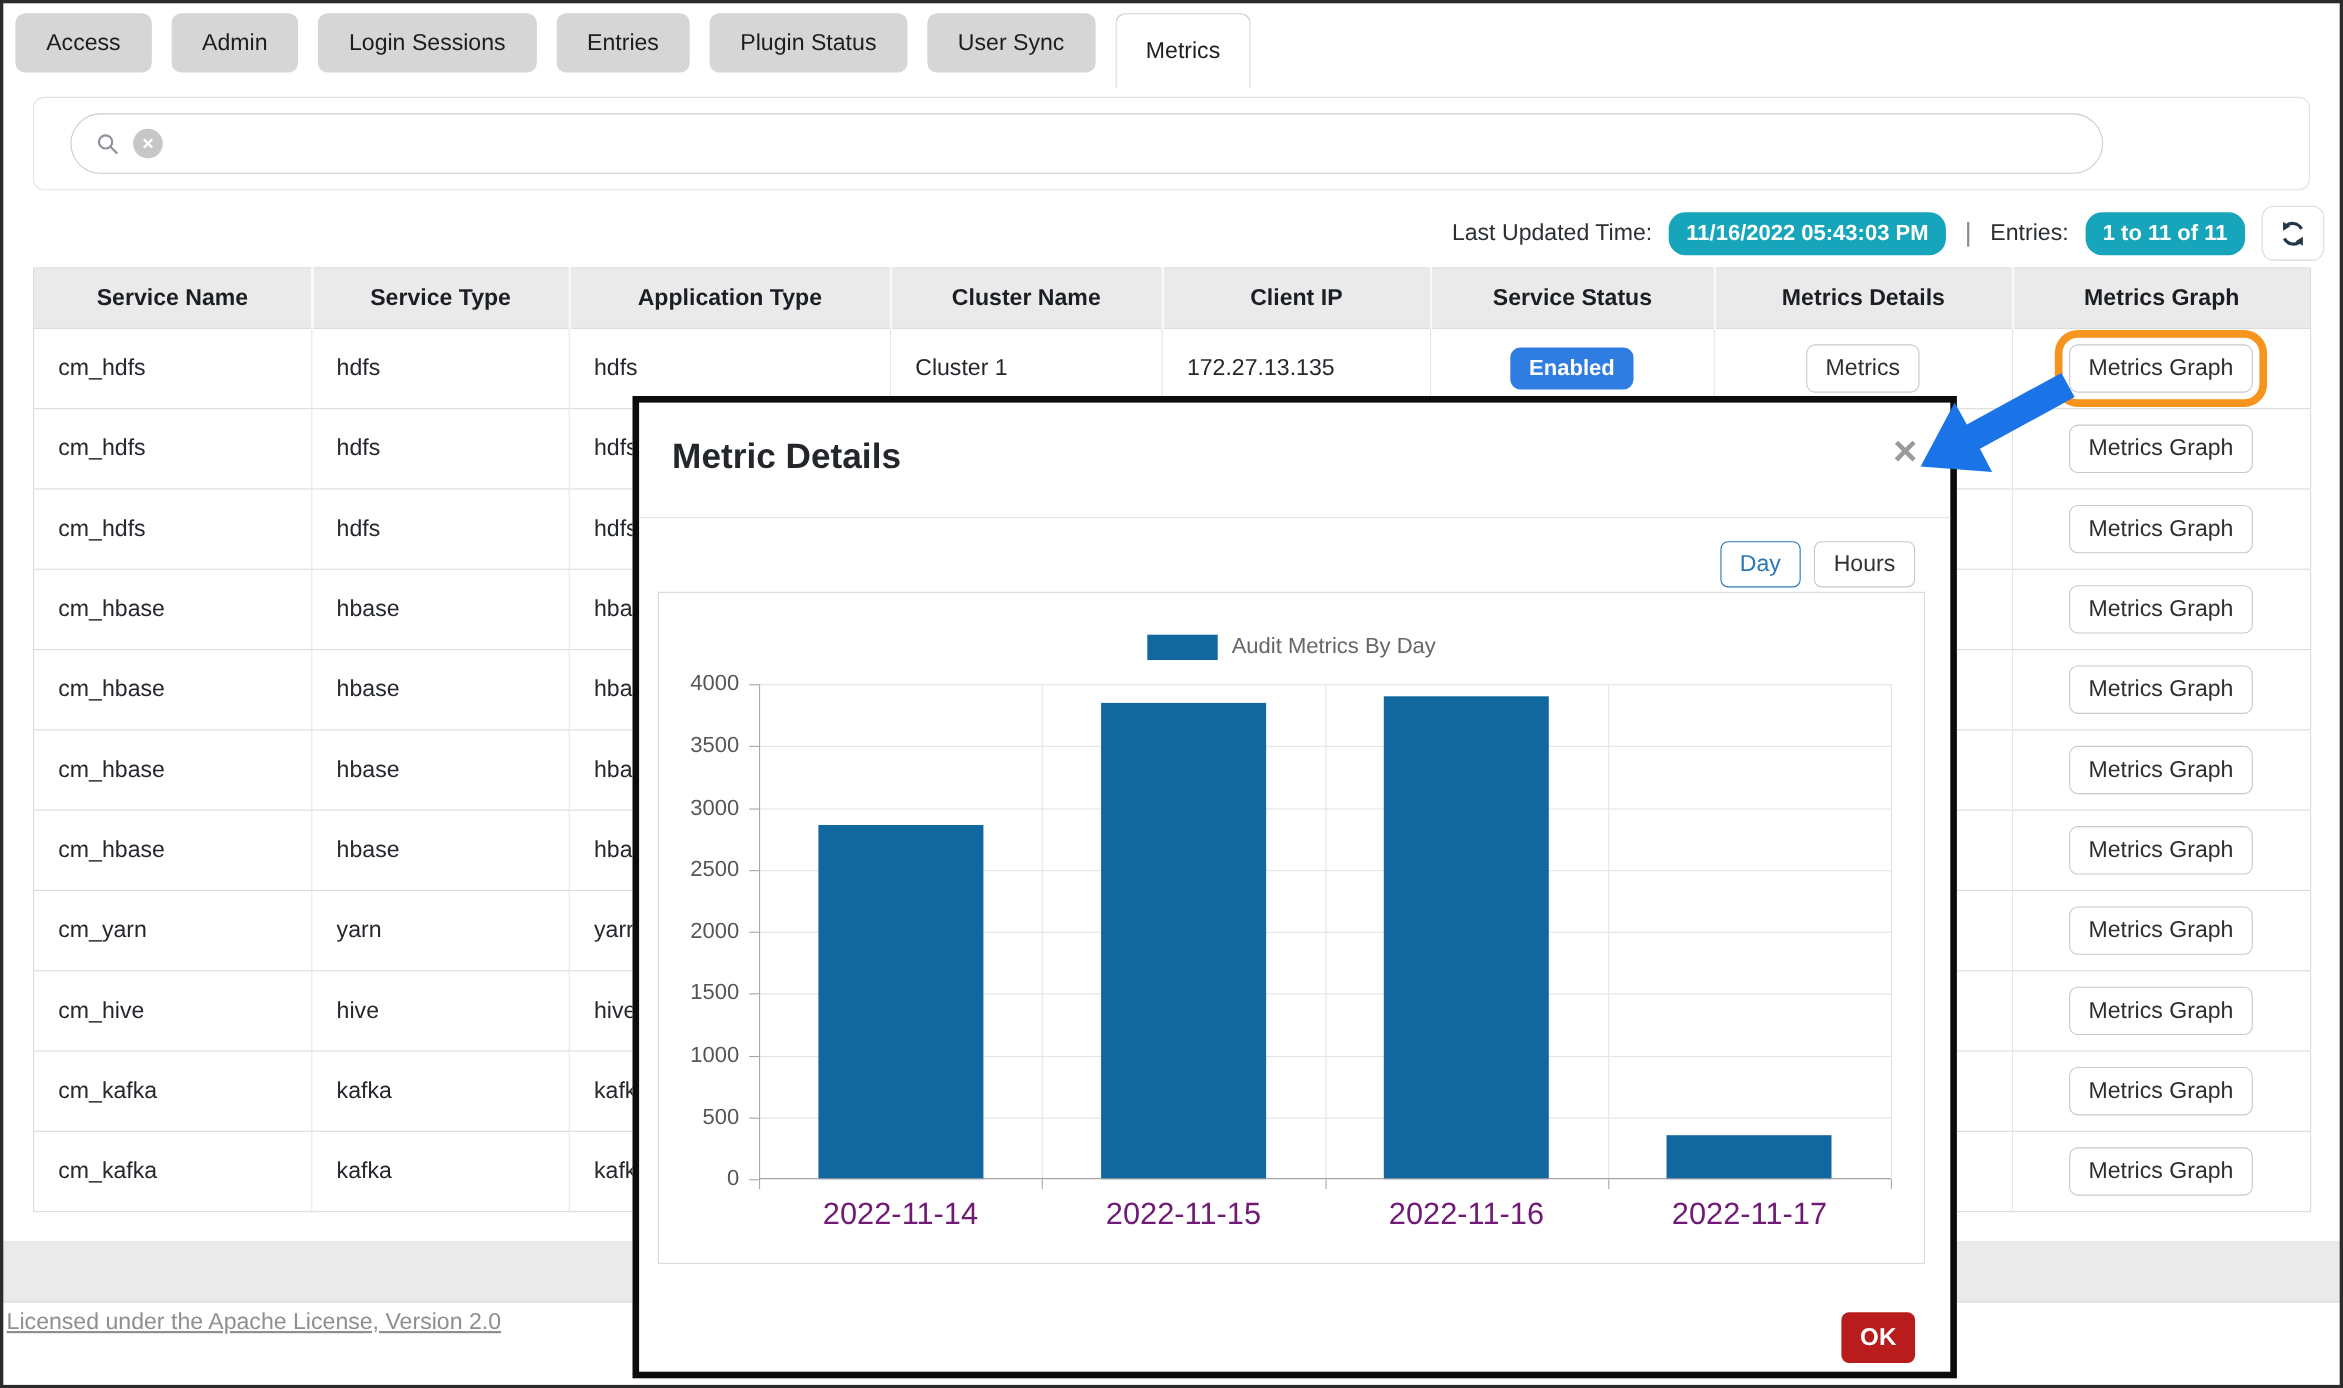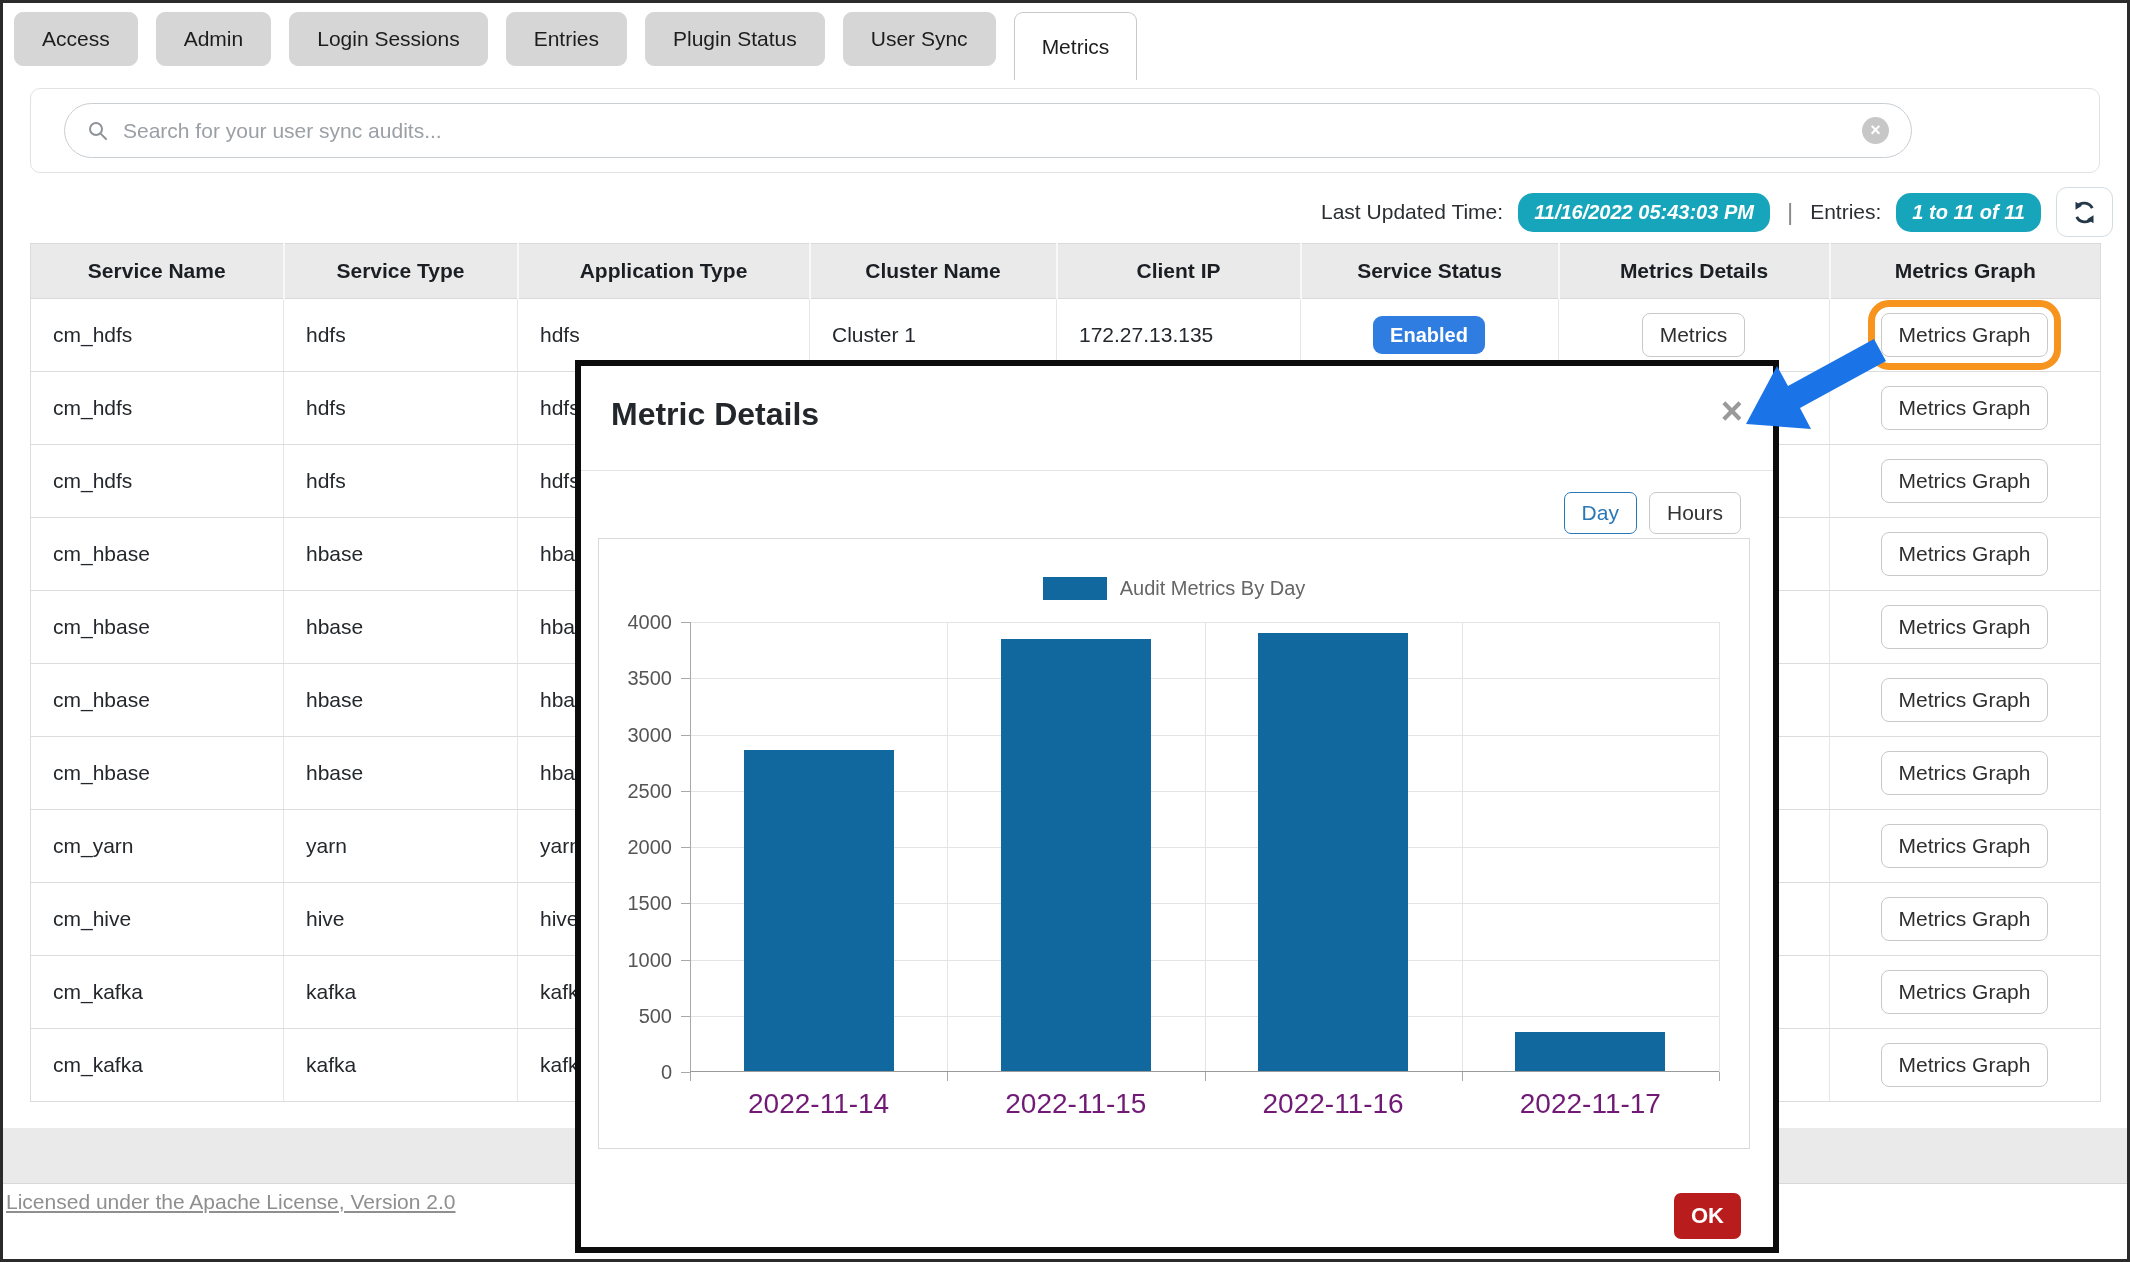--- a/index.html
+++ b/index.html
@@ -21,21 +21,21 @@
        border-radius:28px;display:flex;align-items:center;padding:0 22px;box-sizing:border-box;gap:12px;}
   .search-pill input{flex:1;border:none;outline:none;font-size:21px;color:#444;background:transparent;
        font-family:"Liberation Sans", sans-serif;}
   .search-pill input::placeholder{color:#9aa0a6;}
   .clear-btn{width:27px;height:27px;border-radius:50%;background:#c7c7c7;color:#fff;display:flex;
        align-items:center;justify-content:center;font-size:18px;font-weight:bold;cursor:pointer;flex:0 0 auto;}
 
   
   .status-row{position:absolute;top:187px;right:17px;display:flex;align-items:center;gap:15px;
        font-size:21px;color:#2b2f33;z-index:1;}
-  .badge-teal{background:#17a5bc;color:#fff;font-weight:bold;font-size:20px;padding:8px 16px;border-radius:15px;font-style:italic;}
+  .badge-teal{background:#17a5bc;color:#fff;font-weight:bold;font-size:20px;padding:8px 16px;border-radius:15px;}
   .sep{color:#8a8a8a;font-size:24px;padding:0 2px;}
   .refresh-btn{width:55px;height:48px;border:1px solid #d3dde3;border-radius:11px;background:#fff;
        display:flex;align-items:center;justify-content:center;cursor:pointer;}
 
   
   table.data-table{position:absolute;left:30px;top:243px;width:2070px;border-collapse:collapse;
        table-layout:fixed;font-size:21px;color:#24282c;background:#fff;z-index:1;
        border-left:1px solid #dcdcdc;border-right:1px solid #dcdcdc;}
   .data-table th{background:#eaeaea;font-weight:bold;height:52px;text-align:center;color:#1b1f24;
        border-left:2px solid #f8f8f8;border-top:1px solid #d9d9d9;border-bottom:1px solid #d9d9d9;
@@ -108,21 +108,20 @@
     </div>
 
   <div class="search-card">
     <div class="search-pill">
       <span style="display:flex;">
         <svg width="22" height="22" viewBox="0 0 22 22">
           <circle cx="9" cy="9" r="6" fill="none" stroke="#8f9399" stroke-width="2"></circle>
           <line x1="13.6" y1="13.6" x2="19" y2="19" stroke="#8f9399" stroke-width="2" stroke-linecap="round"></line>
         </svg>
       </span>
-      <input type="text" placeholder="Search for your user sync audits..." style="">
       <span class="clear-btn">×</span>
     </div>
   </div>
 
   <div class="status-row">
     <span>Last Updated Time:</span>
     <span class="badge-teal">11/16/2022 05:43:03 PM</span>
     <span class="sep">|</span>
     <span>Entries:</span>
     <span class="badge-teal">1 to 11 of 11</span>

